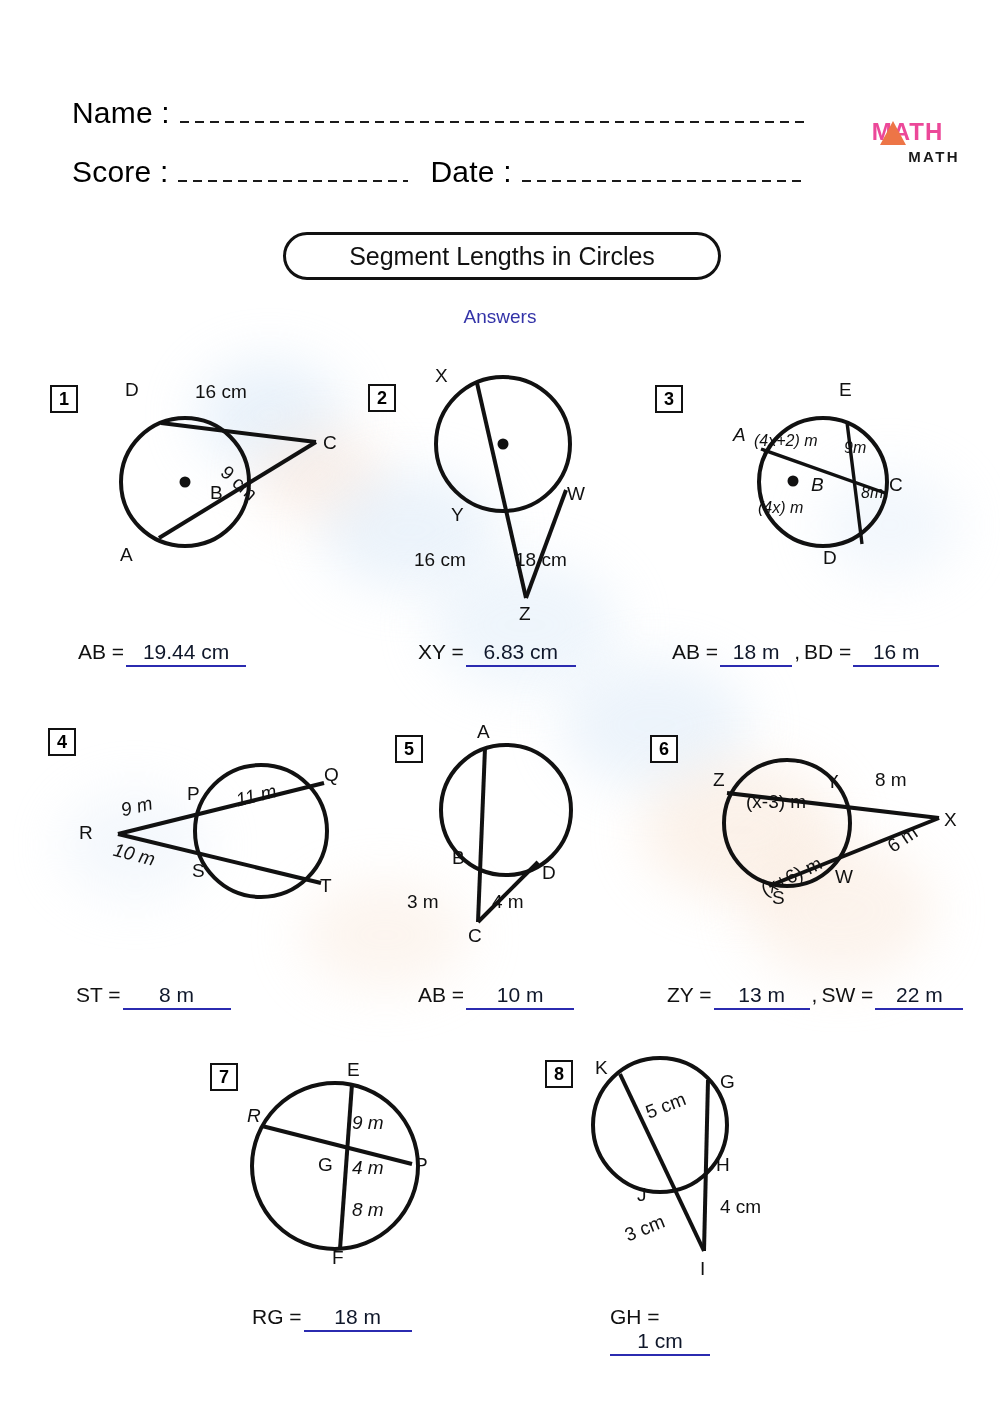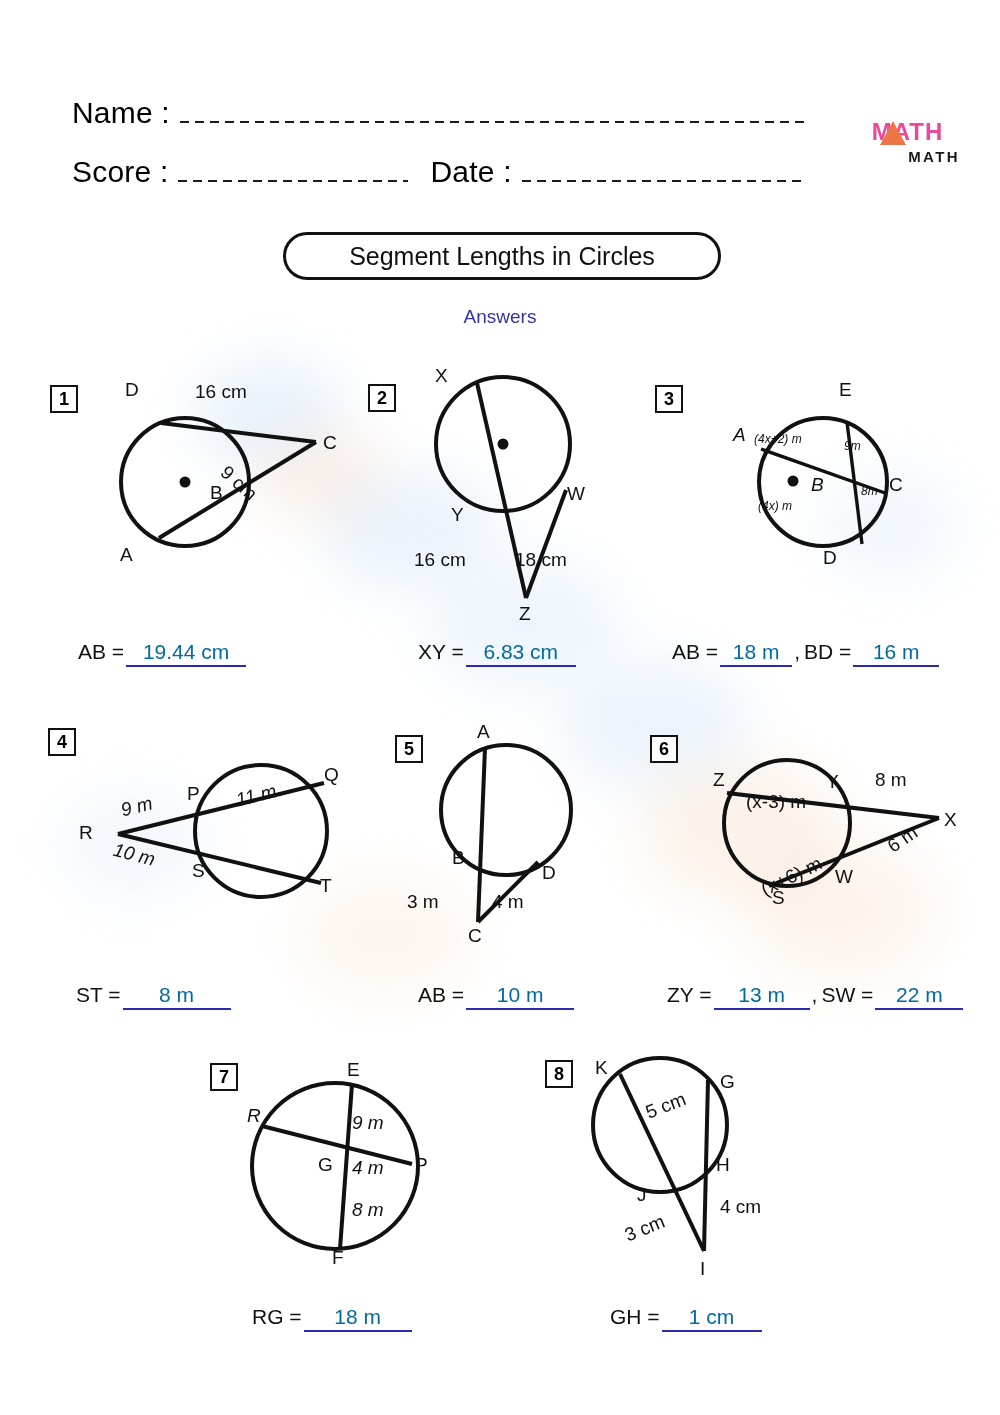--- a/index.html
+++ b/index.html
@@ -52,29 +52,29 @@
 
   
   .prob{ position:absolute; z-index:2; }
   .numbox{
     position:absolute; width:28px; height:28px; border:2px solid #111;
     font-size:18px; font-weight:700; display:flex; align-items:center; justify-content:center;
     background:#fff;
   }
   .fig{ position:absolute; }
   .lbl{ position:absolute; font-size:19px; color:#111; white-space:nowrap; line-height:1; }
-  .lbl.sm{ font-size:12px; }
+  .lbl.sm{ font-size:16px; }
   .lbl.it{ font-style:italic; }
 
   
   .ansrow{ position:absolute; z-index:2; display:flex; align-items:baseline; font-size:21px; color:#111; white-space:nowrap;}
   .ansrow .eq{ margin-right:2px; }
   .blank{
     display:inline-block; border-bottom:2px solid #2b2bb0;
-    color:#0369a1; text-align:center; padding:0 6px 1px 6px;
+    color:#0f172a; text-align:center; padding:0 6px 1px 6px;
   }
   .comma{ margin:0 4px 0 2px; }
 
   svg{ display:block; overflow:visible; }
 </style>
 </head>
 <body>
 
 <div class="watermark">
   <div class="wm-blob" style="left:195px;top:360px;width:150px;height:110px;background:#cfe2f5;"></div>
@@ -274,16 +274,16 @@
   </svg>
   <span class="lbl" style="left:50px;top:6px;">K</span>
   <span class="lbl" style="left:175px;top:20px;">G</span>
   <span class="lbl" style="left:171px;top:103px;">H</span>
   <span class="lbl" style="left:92px;top:133px;">J</span>
   <span class="lbl" style="left:155px;top:207px;">I</span>
   <span class="lbl" style="left:98px;top:52px;transform:rotate(-21deg);transform-origin:left top;">5 cm</span>
   <span class="lbl" style="left:175px;top:145px;text-align:right;">4 cm</span>
   <span class="lbl" style="left:77px;top:175px;transform:rotate(-22deg);transform-origin:left top;">3 cm</span>
 </div>
-<div class="ansrow" style="left:610px;top:1305px;">
+<div class="ansrow" style="left:610px;top:1305px;flex-direction:column;">
   <span class="eq">GH =</span>
   <span class="blank" style="min-width:100px;">1 cm</span>
 </div>
 
 </body></html>

